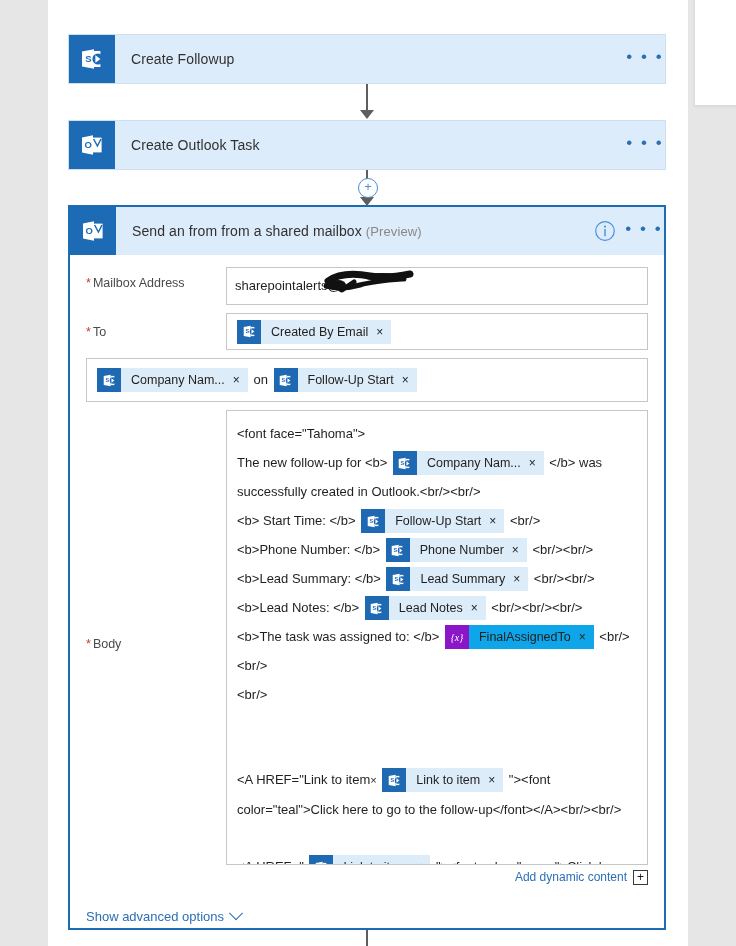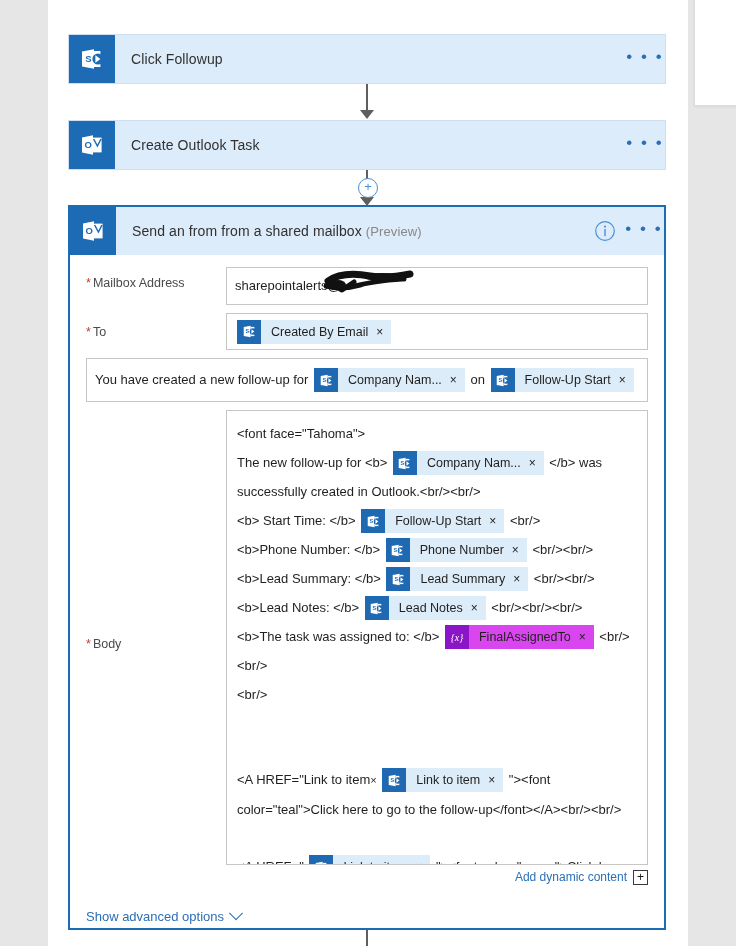--- a/index.html
+++ b/index.html
@@ -214,21 +214,21 @@
   }
   .token .tok-x {
     padding-right: 8px;
     font-size: 12px;
     color: #201f1e;
     line-height: 24px;
   }
   .token.sp .tok-icon { background: #1f69b3; }
   .token.sp .tok-label, .token.sp .tok-x { background: #dcecf9; }
   .token.var .tok-icon { background: #8a16c8; color:#ffffff; font-size:10px; font-family:"Liberation Serif", serif; font-style: italic;}
-  .token.var .tok-label, .token.var .tok-x { background: #d946ef; }
+  .token.var .tok-label, .token.var .tok-x { background: #0ea5e9; }
 
   
   #body-box {
     border: 1px solid #c8c6c4;
     background: #ffffff;
     height: 455px;
     box-sizing: border-box;
     padding: 8px 10px;
     font-size: 13px;
     line-height: 29px;
@@ -306,21 +306,21 @@
   <div class="card-icon">
     <svg width="26" height="26" viewBox="0 0 26 26" aria-hidden="true">
       <path d="M3 5.4 L15 3.2 L15 22.8 L3 20.6 Z" fill="#ffffff"></path>
       <text x="6.2" y="16.2" font-family="Liberation Sans, sans-serif" font-size="9.5" font-weight="bold" fill="#1d6ab5">S</text>
       <rect x="15" y="5" width="6.4" height="16" fill="#ffffff"></rect>
       <circle cx="19" cy="13" r="5.6" fill="#1d6ab5"></circle>
       <path d="M16.4 9.2 L21.4 13 L16.4 16.8 Z" fill="#ffffff"></path>
     </svg>
   </div>
   <div class="card-title">
-    <span>Click Followup</span>
+    <span>Create Followup</span>
   </div>
   <div class="ellipsis-btn">• • •</div>
 </div>
 
 <div class="connector" style="top:84px; height:36px;">
   <div class="conn-line" style="height:27px;"></div>
   <div class="arrow-head" style="top:26px;"></div>
 </div>
 
 <div class="flow-card collapsed" style="top:120px;">
@@ -397,21 +397,20 @@
             </svg>
           </span>
           <span class="tok-label">Created By Email</span>
           <span class="tok-x">×</span>
         </span>
       </div>
     </div>
 
     <div class="field-row" style="margin-top:8px;">
       <div class="field-control" style="line-height:30px; padding:6px 8px;">
-        <span>You have created a new follow-up for</span>
         <span class="token sp">
           <span class="tok-icon">
             <svg width="15" height="15" viewBox="0 0 26 26" aria-hidden="true">
               <path d="M3 5.4 L15 3.2 L15 22.8 L3 20.6 Z" fill="#ffffff"></path>
               <text x="6.2" y="16.2" font-family="Liberation Sans, sans-serif" font-size="9.5" font-weight="bold" fill="#1f69b3">S</text>
               <rect x="15" y="5" width="6.4" height="16" fill="#ffffff"></rect>
               <circle cx="19" cy="13" r="5.6" fill="#1f69b3"></circle>
               <path d="M16.4 9.2 L21.4 13 L16.4 16.8 Z" fill="#ffffff"></path>
             </svg>
           </span>

